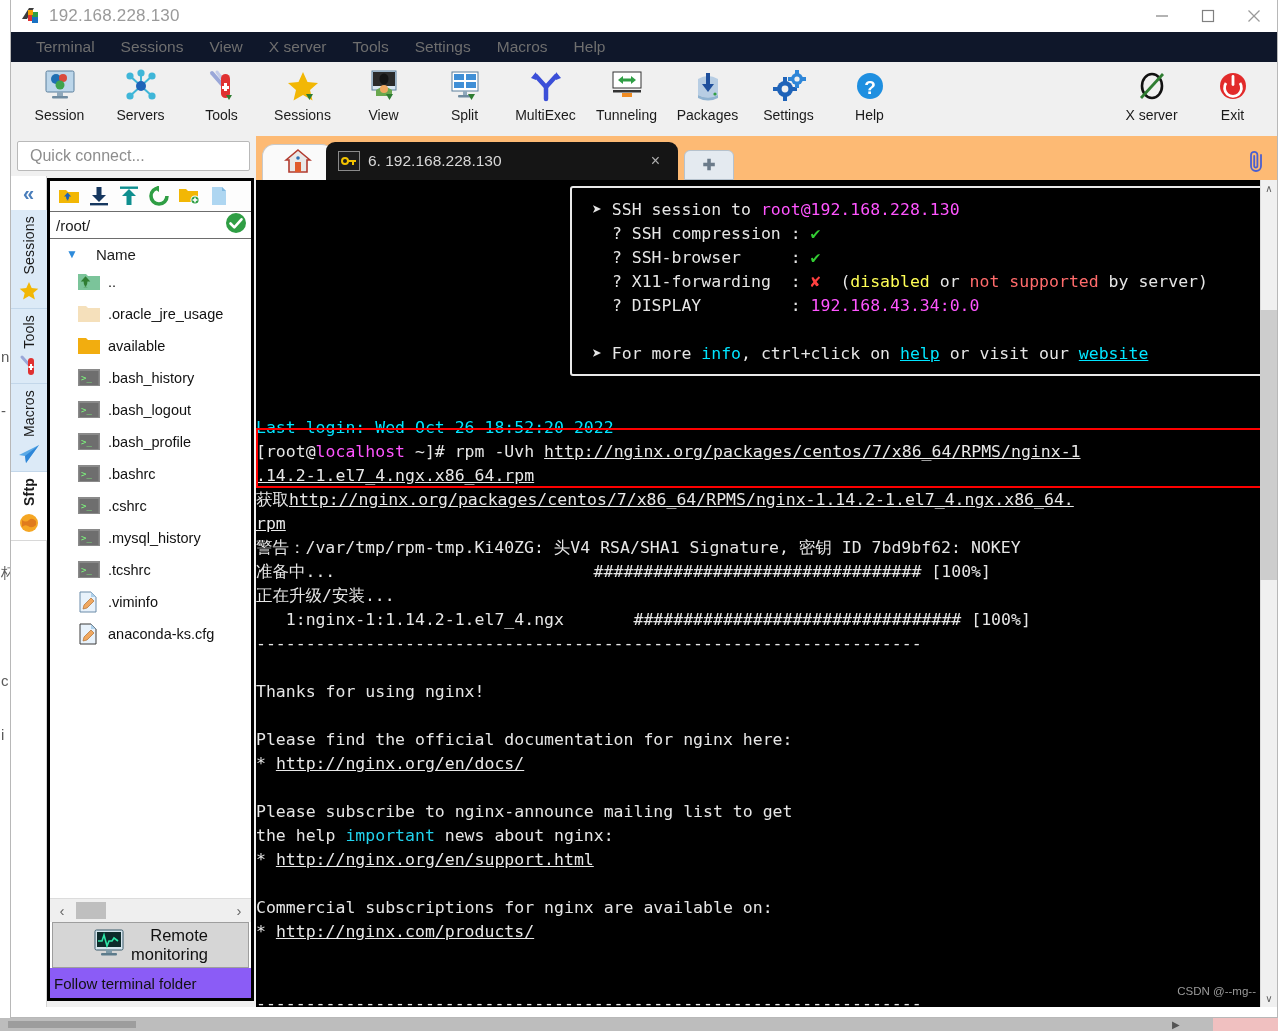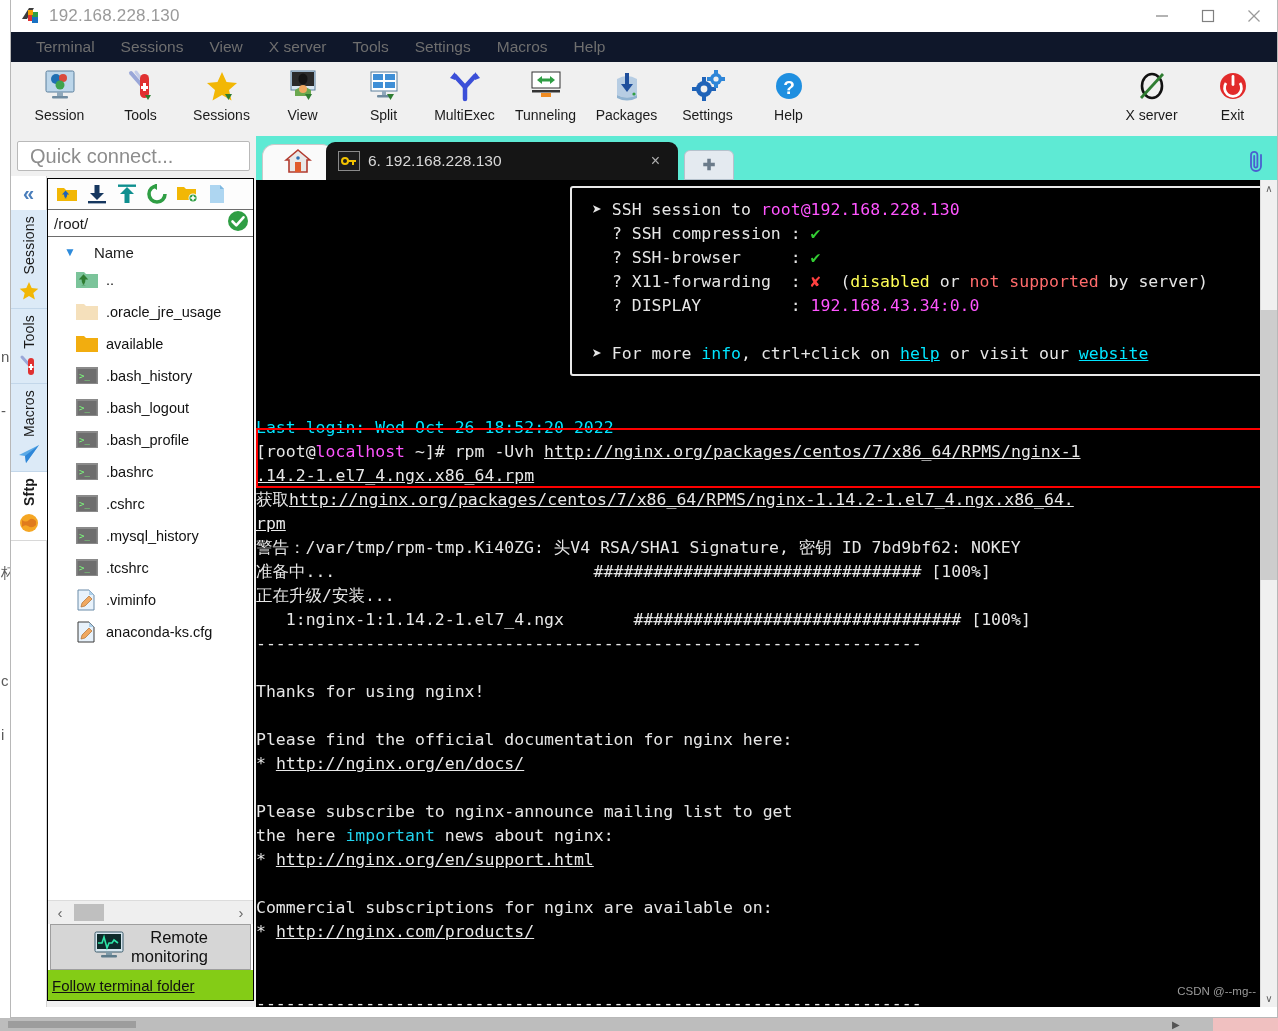--- a/index.html
+++ b/index.html
@@ -81,21 +81,21 @@
 
   
   #left-col {
     width: 245px; flex: none; display: flex; flex-direction: column;
     background: #f0f0f0;
   }
   #quick-connect {
     margin: 5px 6px 5px 6px; height: 30px;
     background: #fff; border: 1px solid #b9b9b9; border-radius: 2px;
     display: flex; align-items: center; padding-left: 12px;
-    font-size: 20px; color: #8d8d8d;
+    font-size: 16px; color: #8d8d8d;
   }
   #left-lower { flex: 1; display: flex; min-height: 0; }
 
   
   #vtabs {
     width: 36px; flex: none; background: #ffffff;
     display: flex; flex-direction: column; align-items: center;
     border-right: 1px solid #d4d4d4;
   }
   #collapse-btn {
@@ -111,21 +111,21 @@
   .vtab-label {
     writing-mode: vertical-rl; transform: rotate(180deg);
     font-size: 14px; color: #1a1a1a; letter-spacing: .2px; margin-bottom: 4px;
   }
   .vtab-label.bold { font-weight: bold; }
   .vtab-ico { height: 26px; display: flex; align-items: center; justify-content: center; }
 
   
   #sftp-panel {
     flex: 1; min-width: 0; display: flex; flex-direction: column;
-    background: #ffffff; border: 1px solid #000000; margin: 2px 2px 6px 0;
+    background: #ffffff; border: 3px solid #000000; margin: 2px 2px 6px 0;
   }
   #sftp-toolbar {
     height: 30px; display: flex; align-items: center; gap: 4px;
     padding-left: 6px; background: #fdfdfd; flex: none;
   }
   .sftp-ico { width: 26px; height: 24px; display: flex; align-items: center; justify-content: center; }
   #path-row {
     height: 28px; border-top: 1px solid #6d6d6d; border-bottom: 1px solid #6d6d6d;
     display: flex; align-items: center; padding: 0 4px 0 6px; flex: none; background:#fff;
   }
@@ -150,28 +150,28 @@
   .hs-arrow { color: #666; font-size: 15px; width: 16px; text-align: center; }
   #hs-thumb { width: 30px; height: 17px; background: #bfbfbf; margin-left: 6px; }
   #hs-track { flex: 1; height: 17px; }
   #remote-mon {
     height: 46px; flex: none; background: #d6d6d6; border: 1px solid #9e9e9e;
     margin: 0 2px; display: flex; align-items: center; justify-content: center; gap: 6px;
   }
   #rm-label { font-size: 16.5px; color: #111; line-height: 19px; text-align: right; }
   #follow-row {
     height: 30px; flex: none; display: flex; align-items: center; padding-left: 4px;
-    font-size: 15px; color: #111; background: #84cc16; overflow: hidden; white-space: nowrap; text-decoration: underline;
+    font-size: 15px; color: #111; background: #8b5cf6; overflow: hidden; white-space: nowrap;
   }
 
   
   #right-col { flex: 1; min-width: 0; display: flex; flex-direction: column; background: #f0f0f0; }
 
   #tabstrip {
-    height: 44px; flex: none; background: #5eead4;
+    height: 44px; flex: none; background: #fdba74;
     display: flex; align-items: flex-end; position: relative;
   }
   #home-tab {
     width: 72px; height: 36px; background: #fafafa;
     border: 1px solid #c9c9c9; border-bottom: none;
     border-radius: 12px 12px 0 0;
     display: flex; align-items: center; justify-content: center;
     margin-left: 6px;
   }
   #session-tab {
@@ -329,20 +329,40 @@
           <rect x="15" y="23" width="6" height="4" fill="#8fa8bb"></rect>
           <rect x="10" y="27" width="16" height="2.5" rx="1" fill="#6f8ba0"></rect>
           <circle cx="14" cy="10" r="5" fill="#1f6fb2"></circle>
           <circle cx="21" cy="9" r="4" fill="#d94a3d"></circle>
           <circle cx="18" cy="16" r="4.5" fill="#3fa34d"></circle>
         </svg>
       </span>
       <span class="tool-lbl">Session</span>
     </div>
 
+    <div class="tool-btn">
+      <span class="tool-ico">
+        <svg width="36" height="34" viewBox="0 0 36 34">
+          <g stroke="#3fb6d8" stroke-width="2">
+            <line x1="18" y1="17" x2="7" y2="7"></line>
+              <line x1="18" y1="17" x2="29" y2="7"></line>
+            <line x1="18" y1="17" x2="7" y2="27"></line>
+              <line x1="18" y1="17" x2="29" y2="27"></line>
+            <line x1="18" y1="17" x2="18" y2="4"></line>
+          </g>
+          <circle cx="18" cy="17" r="5" fill="#1f63b8"></circle>
+          <circle cx="7" cy="7" r="3.6" fill="#3fb6d8"></circle>
+          <circle cx="29" cy="7" r="3.6" fill="#3fb6d8"></circle>
+          <circle cx="7" cy="27" r="3.6" fill="#3fb6d8"></circle>
+          <circle cx="29" cy="27" r="3.6" fill="#3fb6d8"></circle>
+          <circle cx="18" cy="4" r="3.6" fill="#3fb6d8"></circle>
+        </svg>
+      </span>
+      <span class="tool-lbl">Servers</span>
+    </div>
 
     <div class="tool-btn">
       <span class="tool-ico">
         <svg width="36" height="34" viewBox="0 0 36 34">
           <path d="M8 4 L22 20" stroke="#9aa7d8" stroke-width="4" stroke-linecap="round"></path>
           <path d="M13 3 L24 18" stroke="#c3cbe8" stroke-width="3" stroke-linecap="round"></path>
           <rect x="17" y="5" width="9" height="24" rx="4.5" fill="#e03131"></rect>
           <rect x="20" y="14" width="3" height="8" fill="#fff"></rect>
           <rect x="18" y="17" width="7" height="3" fill="#fff"></rect>
           <path d="M22 26 l6 0 l-3 5 z" fill="#2f7d32"></path>
@@ -812,21 +832,21 @@
 <span class="c-white">正在升级/安装...</span>
 <span class="c-white">   1:nginx-1:1.14.2-1.el7_4.ngx       ################################# [100%]</span>
 <span class="c-white">-------------------------------------------------------------------</span>
 
 <span class="c-white">Thanks for using nginx!</span>
 
 <span class="c-white">Please find the official documentation for nginx here:</span>
 <span class="c-white">* </span><span class="c-link2">http://nginx.org/en/docs/</span>
 
 <span class="c-white">Please subscribe to nginx-announce mailing list to get</span>
-<span class="c-white">the here </span><span class="c-cyan">important</span><span class="c-white"> news about nginx:</span>
+<span class="c-white">the help </span><span class="c-cyan">important</span><span class="c-white"> news about nginx:</span>
 <span class="c-white">* </span><span class="c-link2">http://nginx.org/en/support.html</span>
 
 <span class="c-white">Commercial subscriptions for nginx are available on:</span>
 <span class="c-white">* </span><span class="c-link2">http://nginx.com/products/</span>
 
 
 <span class="c-white">-------------------------------------------------------------------</span>
 </div>
 
           <div id="highlight-box"></div>

